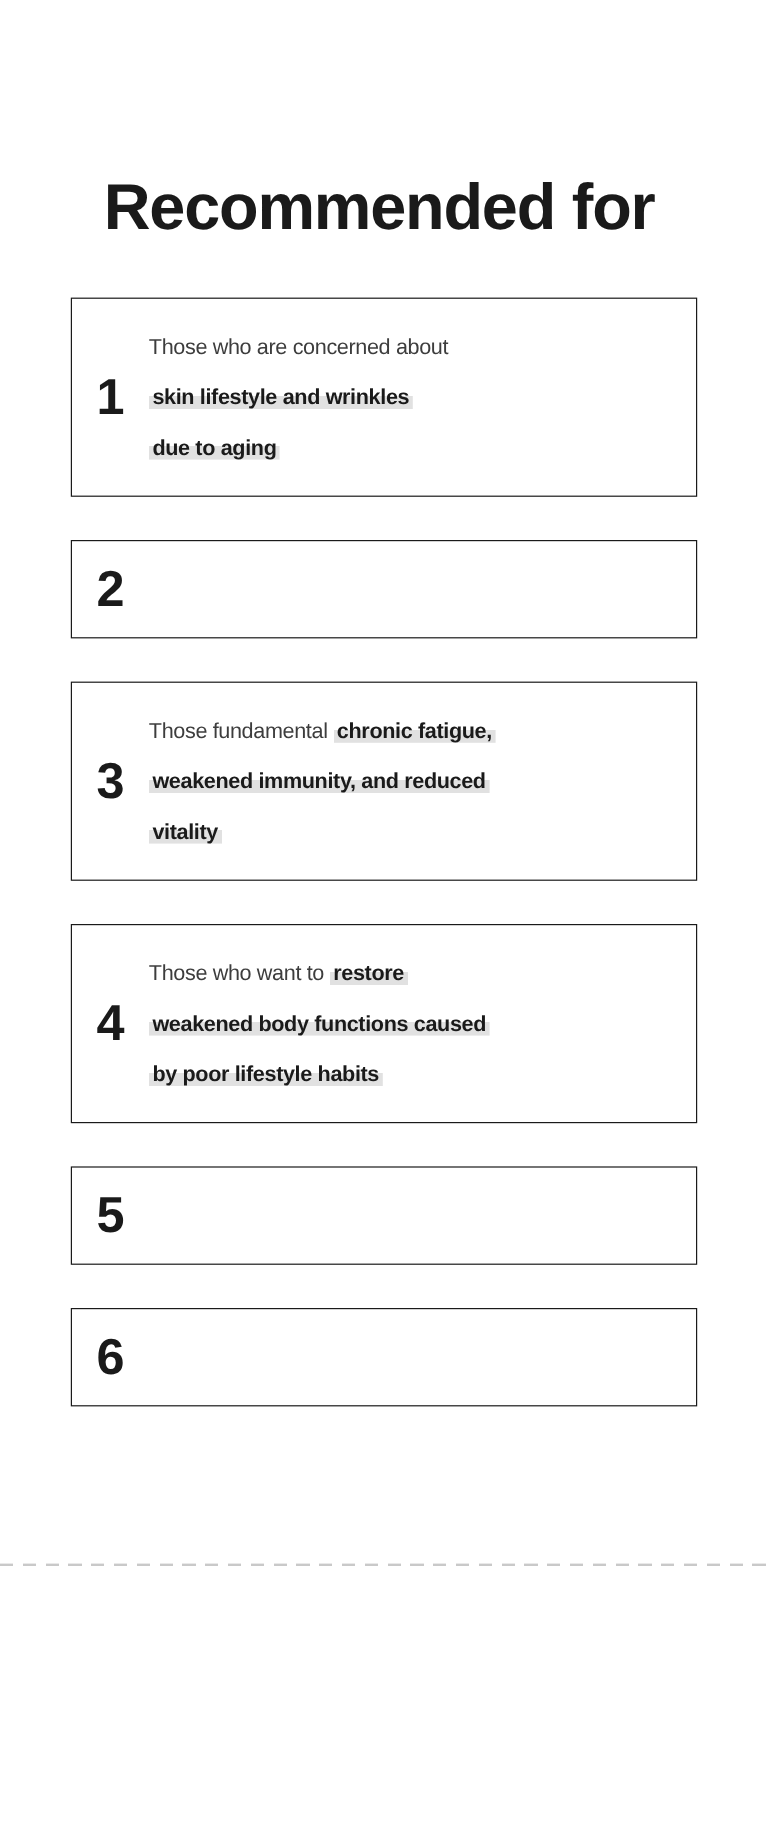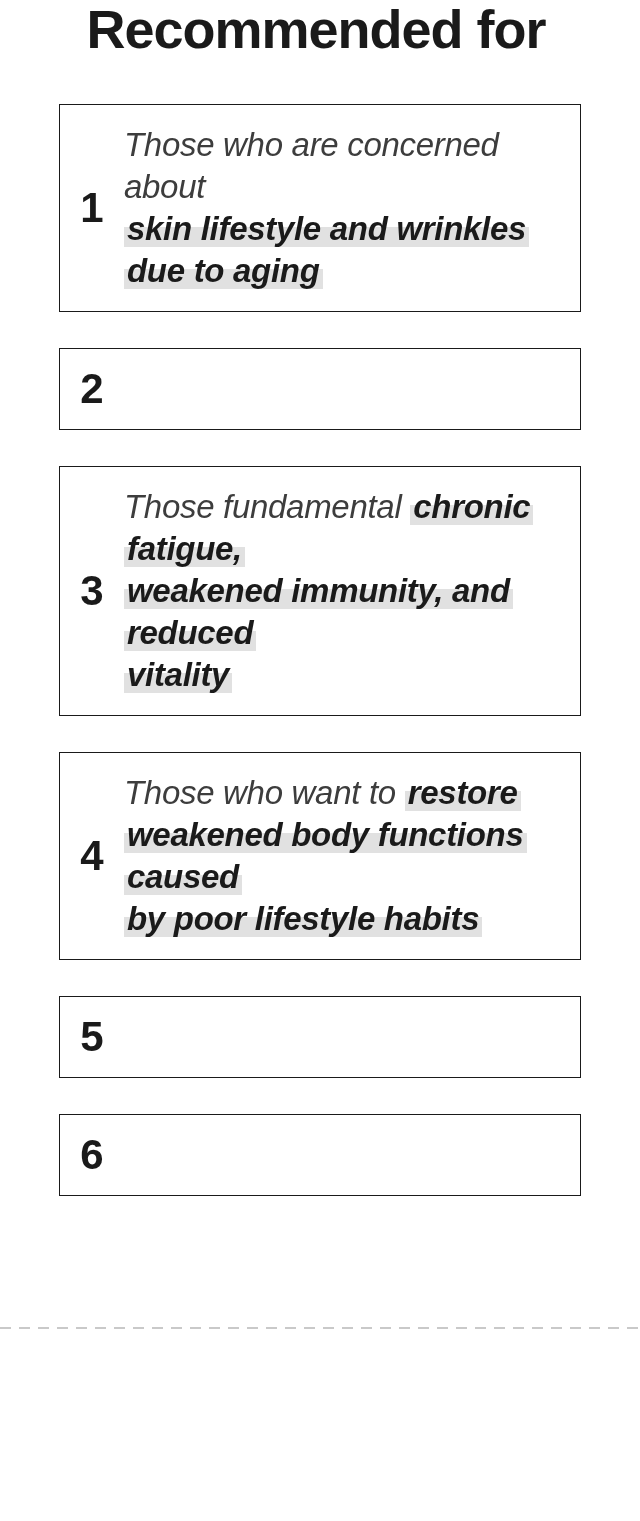--- a/index.html
+++ b/index.html
@@ -4,21 +4,21 @@
 <style>
   * { margin: 0; padding: 0; box-sizing: border-box; }
   html, body { background: #ffffff; }
   body {
     width: 640px;
     height: 1521px;
     overflow: hidden;
     font-family: "Liberation Sans", sans-serif;
     position: relative;
   }
-  .page { width: 632px; }
+  .page { padding-top: 144px; width: 632px; }
   .title {
     text-align: center;
     font-size: 54px;
     line-height: 58px;
     font-weight: 700;
     letter-spacing: -1px;
     color: var(--ink, #1a1a1a);
     margin-bottom: 46px;
   }
   .cards { width: 640px; }
@@ -35,26 +35,25 @@
     flex: 0 0 64px;
     width: 64px;
     text-align: center;
     font-size: 42px;
     font-weight: 700;
     color: var(--ink, #1a1a1a);
     line-height: 1;
   }
   .txt {
     flex: 1;
-    font-size: 33px;
+    font-size: 18px;
     line-height: 42px;
     letter-spacing: -0.3px;
     color: var(--body-ink, #3d3d3d);
     white-space: pre-line;
-    font-style: italic;
   }
   .txt .hl {
     font-weight: 700;
     color: var(--ink, #1a1a1a);
     background: linear-gradient(transparent 45%, var(--hl, #e1e1e1) 45%);
     padding: 0 3px;
     box-decoration-break: clone;
     -webkit-box-decoration-break: clone;
   }
   .divider {

